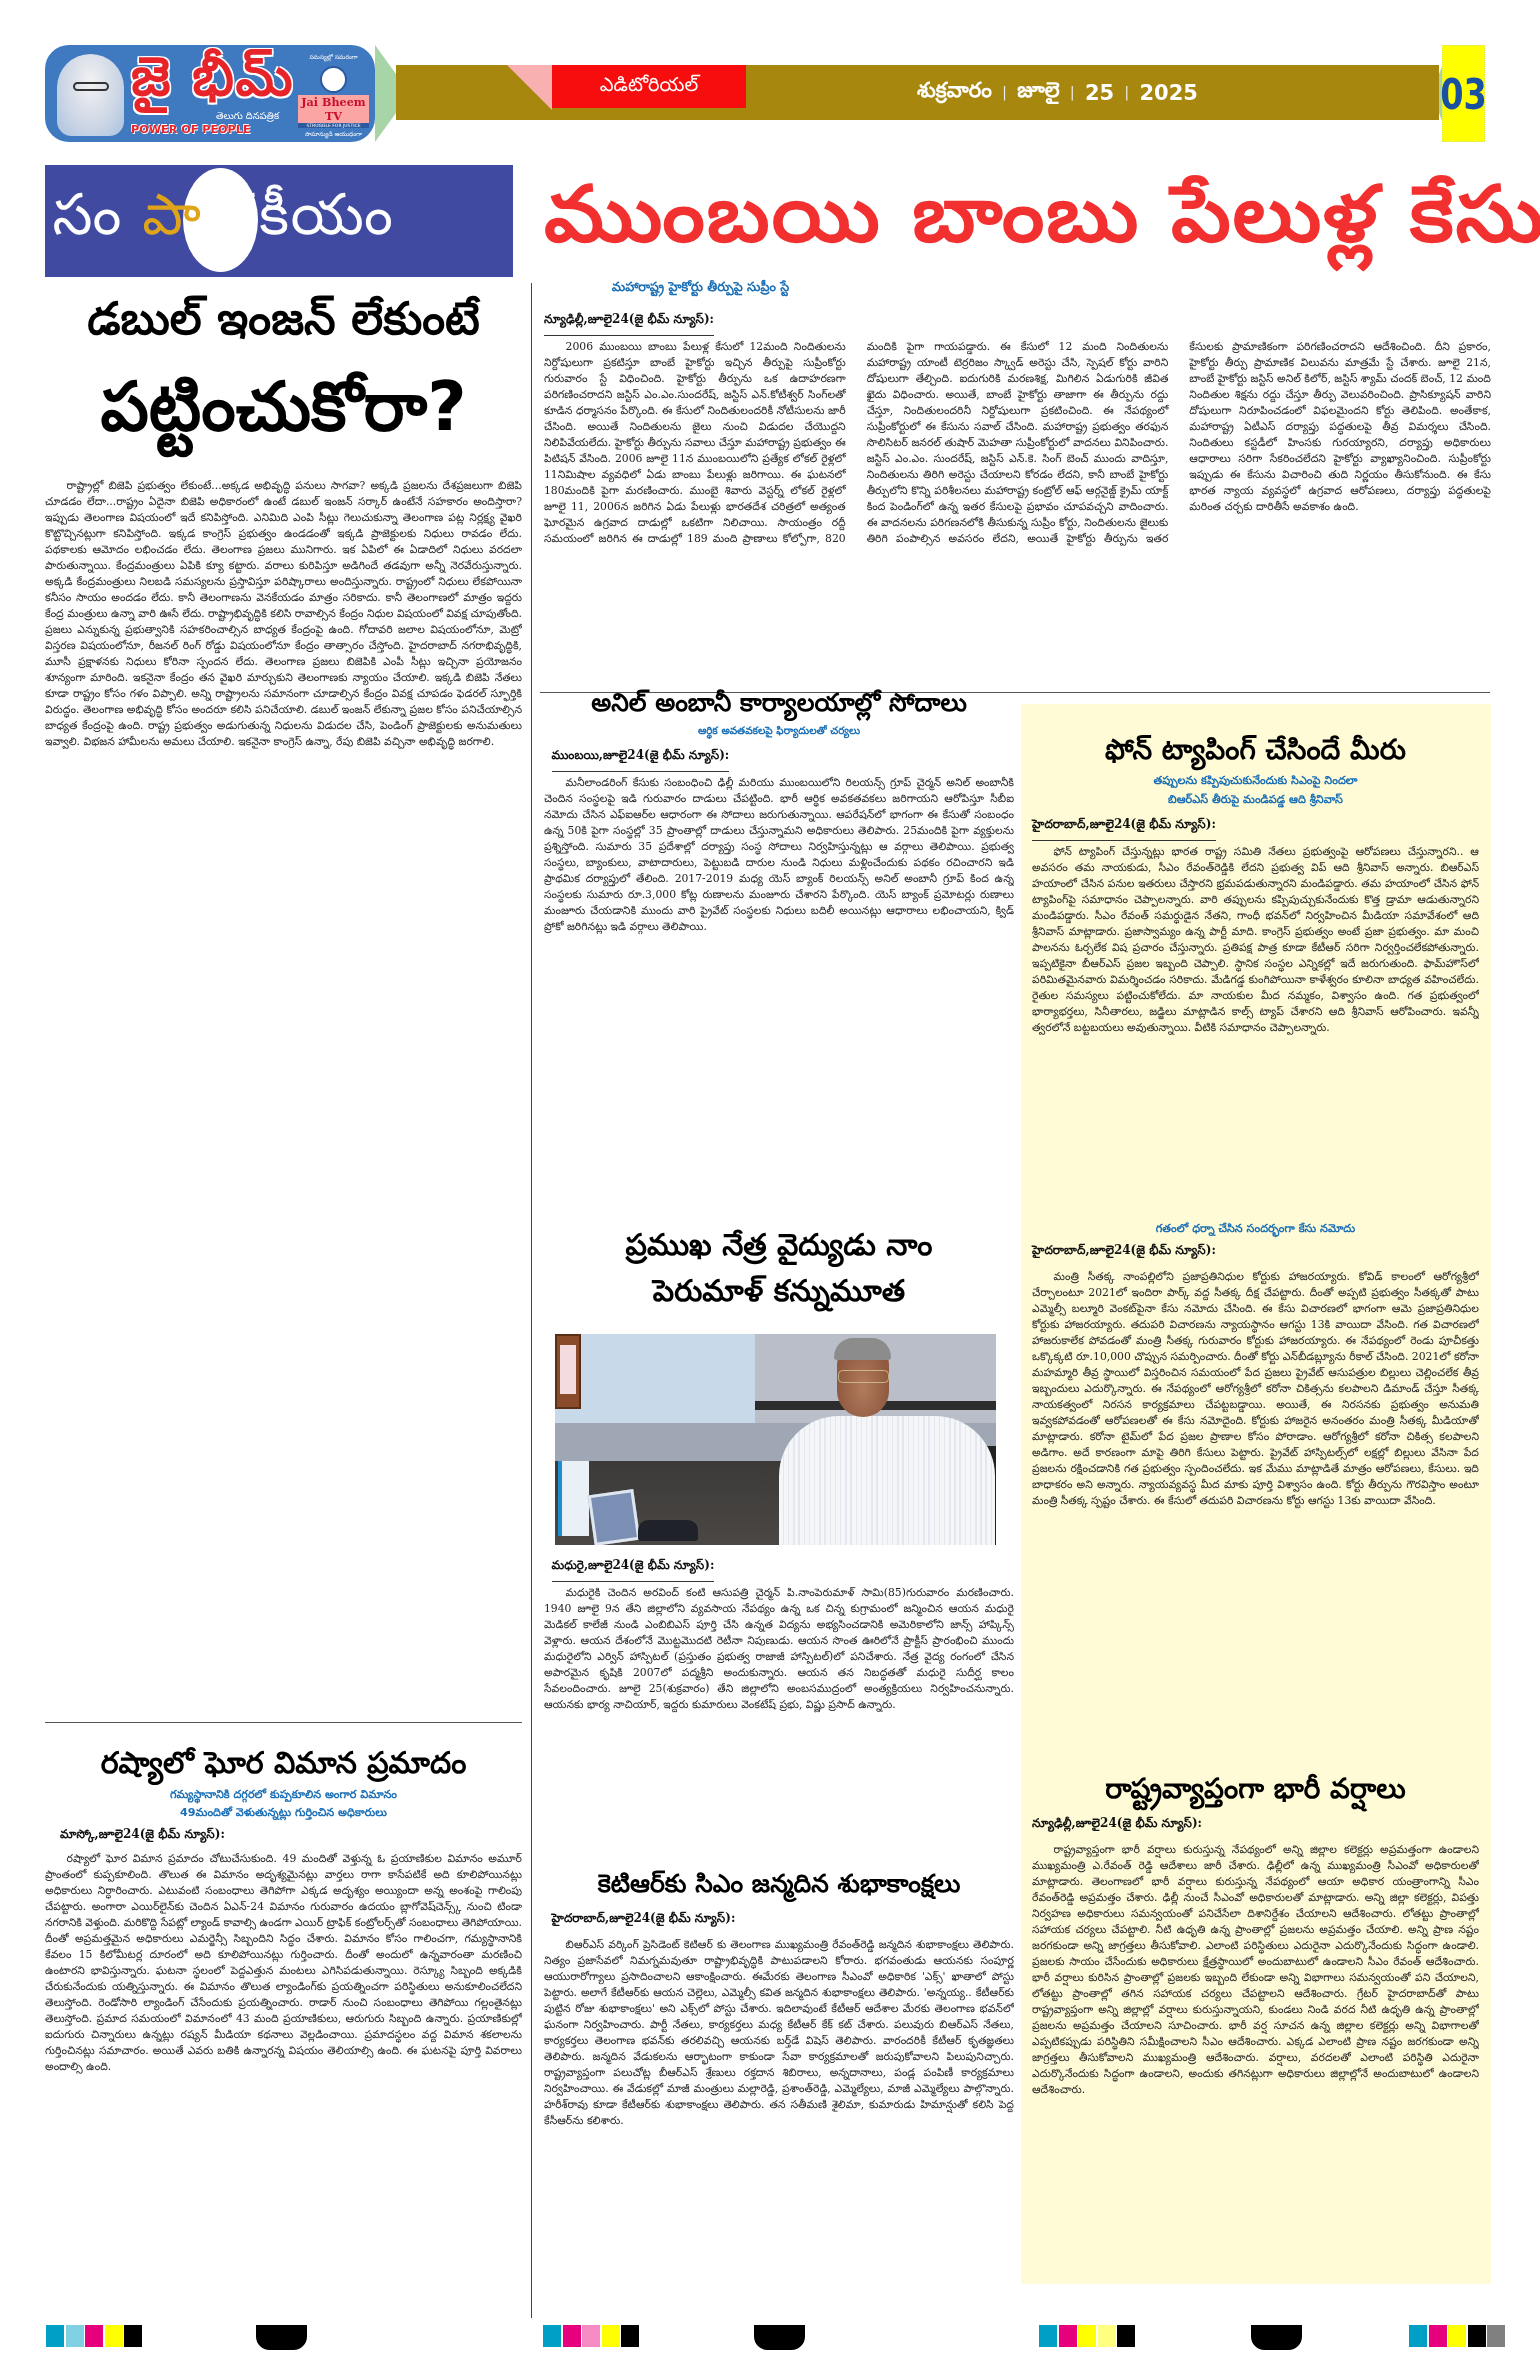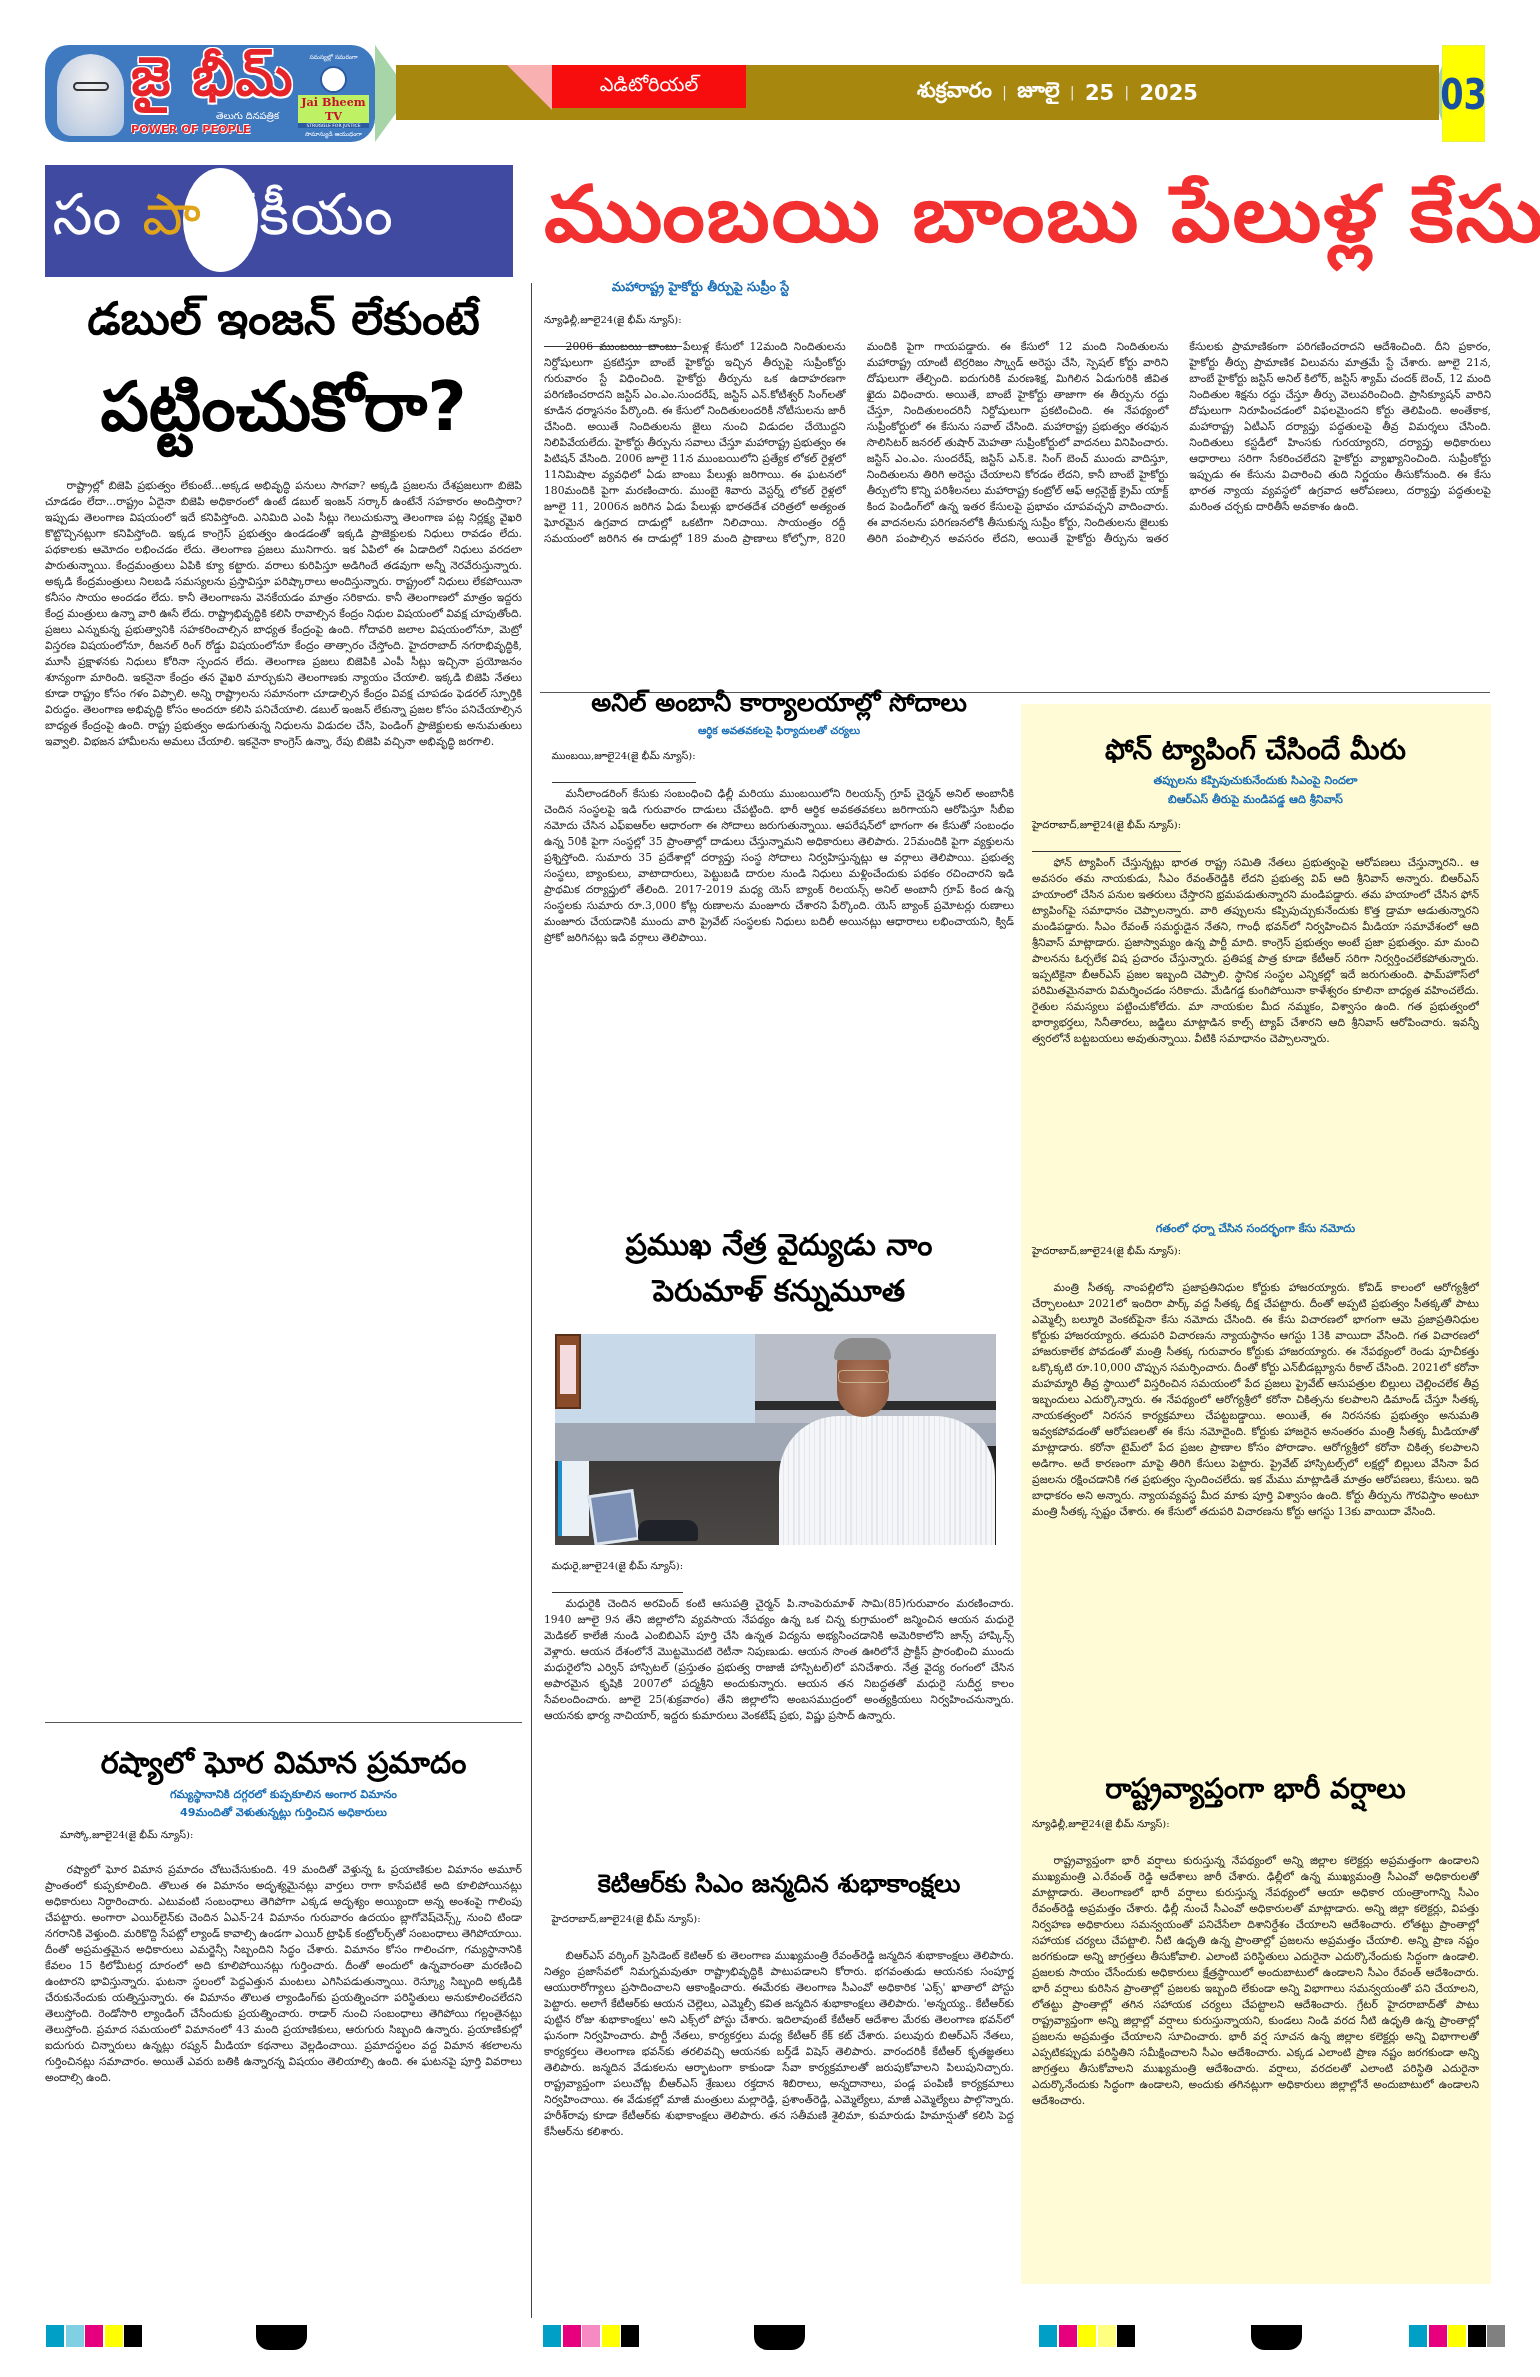--- a/index.html
+++ b/index.html
@@ -13,21 +13,21 @@
     background: radial-gradient(ellipse at 50% 35%, #f2f2f2 0%, #cfd8e6 55%, #a9c2e0 100%); }
   .logo-portrait .glasses { position: absolute; left: 16.4px; top: 28px; width: 36px; height: 9px; border: 2.2px solid #333; border-radius: 4.5px; }
   .logo-title { position: absolute; left: 86px; top: 0px; font-family: "DejaVu Sans", sans-serif; font-weight: bold; font-size: 54px; color: #e8242b;
     text-shadow: 1.5px 1.5px 0 #fff, -1.5px -1.5px 0 #fff, 1.5px -1.5px 0 #fff, -1.5px 1.5px 0 #fff; letter-spacing: 1.5px; }
   .logo-sub { position: absolute; left: 171px; top: 65px; font-family: "DejaVu Sans", sans-serif; font-size: 9.7px; color: #fff; }
   .logo-tag { position: absolute; left: 86px; top: 78px; font-family: "DejaVu Sans", sans-serif; font-weight: bold; font-size: 11.2px; color: #e8242b;
     text-shadow: 0.7px 0.7px 0 #fff, -0.7px -0.7px 0 #fff; }
   .logo-tv { position: absolute; left: 253px; top: 7.5px; width: 71px; height: 83px; text-align: center; color: #fff; font-family: "DejaVu Sans", sans-serif; }
   .logo-tv .tv-top, .logo-tv .tv-bottom { font-size: 6px; display: block; }
   .logo-tv .tv-emblem { display: block; width: 27px; height: 27px; margin: 4.5px auto 1.5px; border-radius: 50%; background: #fff; border: 2.2px solid #2c5aa0; }
-  .logo-tv .tv-name { display: block; font-family: "DejaVu Serif", serif; font-weight: bold; font-size: 11.2px; color: #c8102e; background: #bef264; padding: 0 1.5px; }
+  .logo-tv .tv-name { display: block; font-family: "DejaVu Serif", serif; font-weight: bold; font-size: 11.2px; color: #c8102e; background: #fca5a5; padding: 0 1.5px; }
   .logo-tv .tv-name-2 { display: block; font-size: 4.5px; background: #2c5aa0; color: #fff; margin-bottom: 2.2px; }
 
   .mast-chevron { position: absolute; left: 330px; top: 0; width: 21px; height: 97px; background: #a8d5a8;
     clip-path: polygon(0 0, 100% 30%, 100% 70%, 0 100%); }
   .mast-band { position: absolute; left: 351px; top: 20px; width: 1043px; height: 55px; background: #a8870f; }
   .mast-pink { position: absolute; left: 462px; top: 20px; width: 45px; height: 45px; background: #f8b0b0; clip-path: polygon(0 0, 100% 0, 100% 100%); }
   .section-label { position: absolute; left: 507px; top: 20px; width: 194px; height: 43px; background: #f70d0d; color: #fff;
     font-family: "DejaVu Sans", sans-serif; font-weight: normal; font-size: 19.4px; display: flex; align-items: center; justify-content: center; }
   .mast-date { position: absolute; left: 872px; top: 20px; height: 55px; display: flex; align-items: center; gap: 10.4px;
     font-family: "DejaVu Sans", sans-serif; font-weight: bold; font-size: 21px; color: #fff; }
@@ -48,21 +48,21 @@
   .main-head { position: absolute; left: 544px; top: 162px; width: 947px; height: 104px; font-family: "DejaVu Sans", sans-serif; font-weight: bold;
     font-size: 78px; color: #f2302f; letter-spacing: 1.5px; white-space: nowrap; line-height: 104px; transform: scaleX(1.08); transform-origin: left center; }
 
   
   .col-rule { position: absolute; width: 0.7px; background: #444; }
   .hr { position: absolute; height: 0.7px; background: #555; }
 
   .article { position: absolute; }
   .headline-xl { font-family: "DejaVu Sans", sans-serif; font-weight: bold; color: #000; text-align: center; white-space: nowrap; }
   .subhead { font-family: "DejaVu Sans", sans-serif; color: #1a6fb6; text-align: center; font-weight: bold; }
-  .dateline { font-family: "DejaVu Serif", serif; font-weight: normal; font-size: 10px; color: #111; padding-bottom: 18px; border-bottom: 1.5px solid #333; display: inline-block; }
+  .dateline { font-family: "DejaVu Serif", serif; font-weight: bold; font-size: 12px; color: #111; padding-bottom: 6px; border-bottom: 1.5px solid #333; display: inline-block; }
   .body { font-family: "DejaVu Serif", serif; font-size: 10.8px; line-height: 16px; text-align: justify; color: #222; text-indent: 2em; overflow: hidden; }
 
   .yellow-box { position: absolute; left: 1021px; top: 704px; width: 470px; height: 1580px; background: #fffbd6; }
 
   
   .photo { position: absolute; left: 555px; top: 1334px; width: 441px; height: 211px; overflow: hidden;
     background: linear-gradient(180deg, #c8dae9 0%, #c8dae9 42%, #9ea7b3 42%, #9ea7b3 60%, #3c3a38 60%, #4a4745 100%); }
   .photo .frame { position: absolute; left: 0; top: 0; width: 26px; height: 75px; background: #8a4b2a; border: 2.2px solid #5a2f18; }
   .photo .frame::after { content: ""; position: absolute; left: 3px; top: 9px; width: 16.4px; height: 49px; background: #f3dbe0; }
   .photo .wall-right { position: absolute; left: 200px; top: 0; width: 241px; height: 89px; background: #b9bec8; }

